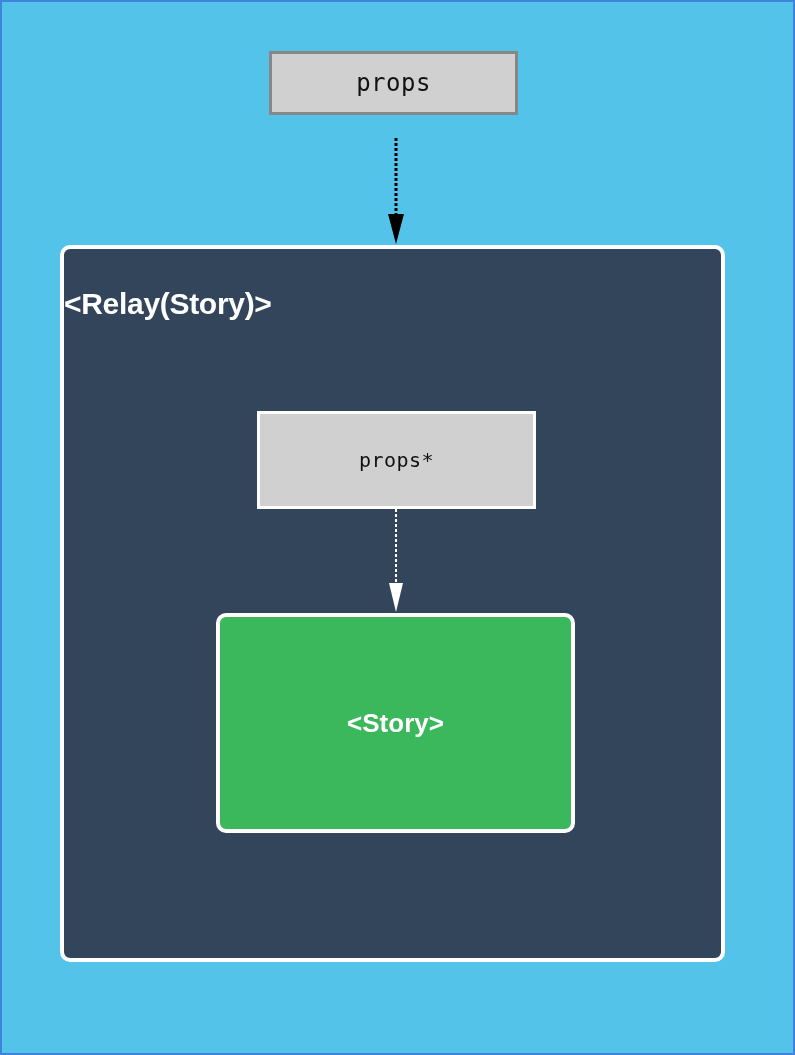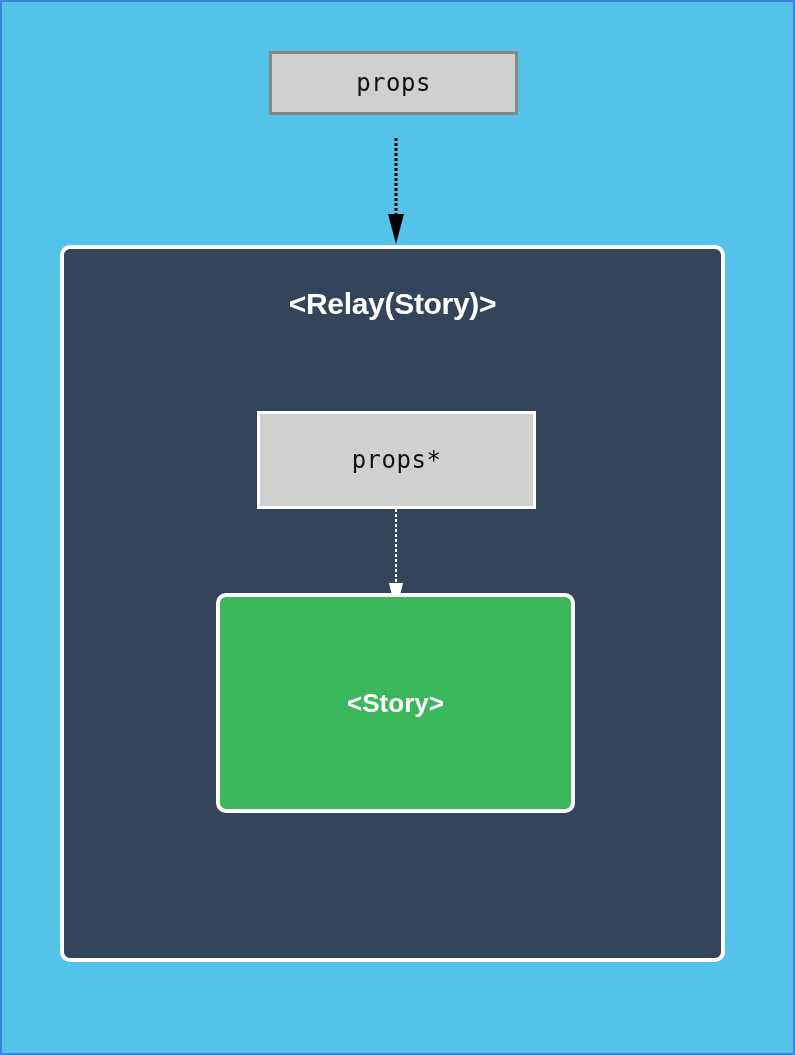--- a/index.html
+++ b/index.html
@@ -61,21 +61,20 @@
     background: #33455b;
     border: 4px solid #ffffff;
     border-radius: 10px;
     box-sizing: border-box;
   }
   .relay-title {
     position: absolute;
     left: 0;
     right: 0;
     top: 38px;
-    text-align: center;
     color: #ffffff;
     font-size: 30px;
     font-weight: bold;
     font-family: "Liberation Sans", sans-serif;
     letter-spacing: -0.3px;
     white-space: pre;
   }
 
   
   .props-inner-box {
@@ -86,40 +85,40 @@
     height: 98px;
     background: #d0d0d0;
     border: 3px solid #ffffff;
     box-sizing: border-box;
     display: flex;
     align-items: center;
     justify-content: center;
   }
   .props-inner-label {
     font-family: "DejaVu Sans Mono", "Liberation Mono", monospace;
-    font-size: 24px;
+    font-size: 20px;
     color: #111111;
     letter-spacing: 0.5px;
     white-space: pre;
   }
 
   
   .arrow-white {
     position: absolute;
     left: 314px;
     top: 260px;
     width: 36px;
     height: 105px;
   }
 
   
   .story-box {
     position: absolute;
     left: 152px;
-    top: 344px;
+    top: 364px;
     width: 359px;
     height: 220px;
     background: #3cb85c;
     border: 4px solid #ffffff;
     border-radius: 10px;
     box-sizing: border-box;
     display: flex;
     align-items: center;
     justify-content: center;
   }

